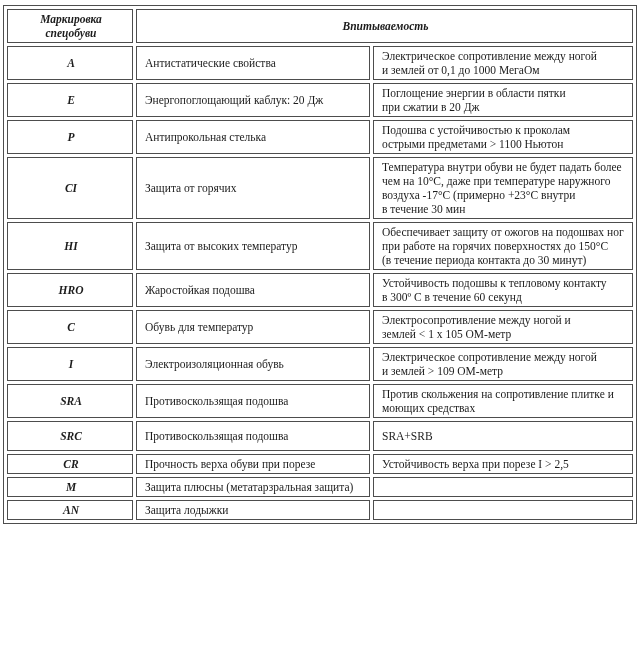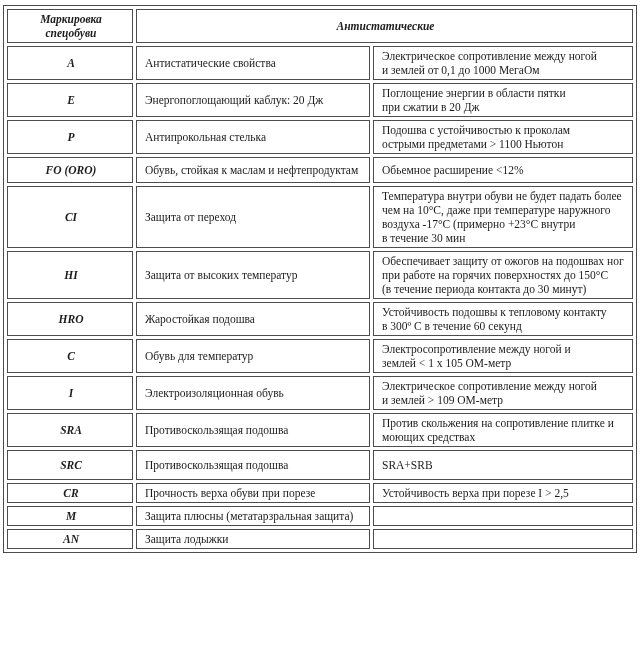--- a/index.html
+++ b/index.html
@@ -64,49 +64,44 @@
 
 <table class="spec">
   <colgroup>
     <col style="width:126px">
     <col style="width:234px">
     <col>
   </colgroup>
   <tbody>
     <tr class="h24">
       <td class="head-cell">Маркировка спецобуви</td>
-      <td class="head-cell" colspan="2">Антистатические</td>
+      <td class="head-cell" colspan="2">Впитываемость</td>
     </tr>
 
     <tr class="h34">
       <td class="mark-cell">A</td>
       <td class="feature-cell">Антистатические свойства</td>
       <td class="detail-cell">Электрическое сопротивление между ногой
 и землей от 0,1 до 1000 МегаОм</td>
     </tr>
     <tr class="h34">
       <td class="mark-cell">E</td>
       <td class="feature-cell">Энергопоглощающий каблук: 20 Дж</td>
       <td class="detail-cell">Поглощение энергии в области пятки
 при сжатии в 20 Дж</td>
     </tr>
     <tr class="h34">
       <td class="mark-cell">P</td>
       <td class="feature-cell">Антипрокольная стелька</td>
       <td class="detail-cell">Подошва с устойчивостью к проколам
 острыми предметами &gt; 1100 Ньютон</td>
     </tr>
-    <tr class="h26">
-      <td class="mark-cell">FO (ORO)</td>
-      <td class="feature-cell">Обувь, стойкая к маслам и нефтепродуктам</td>
-      <td class="detail-cell">Обьемное расширение &lt;12%</td>
-    </tr>
     <tr class="h60">
       <td class="mark-cell">CI</td>
-      <td class="feature-cell">Защита от переход</td>
+      <td class="feature-cell">Защита от горячих</td>
       <td class="detail-cell">Температура внутри обуви не будет падать более
 чем на 10°С, даже при температуре наружного
 воздуха -17°С (примерно +23°С внутри
 в течение 30 мин</td>
     </tr>
     <tr class="h46">
       <td class="mark-cell">HI</td>
       <td class="feature-cell">Защита от высоких температур</td>
       <td class="detail-cell">Обеспечивает защиту от ожогов на подошвах ног
 при работе на горячих поверхностях до 150°С

